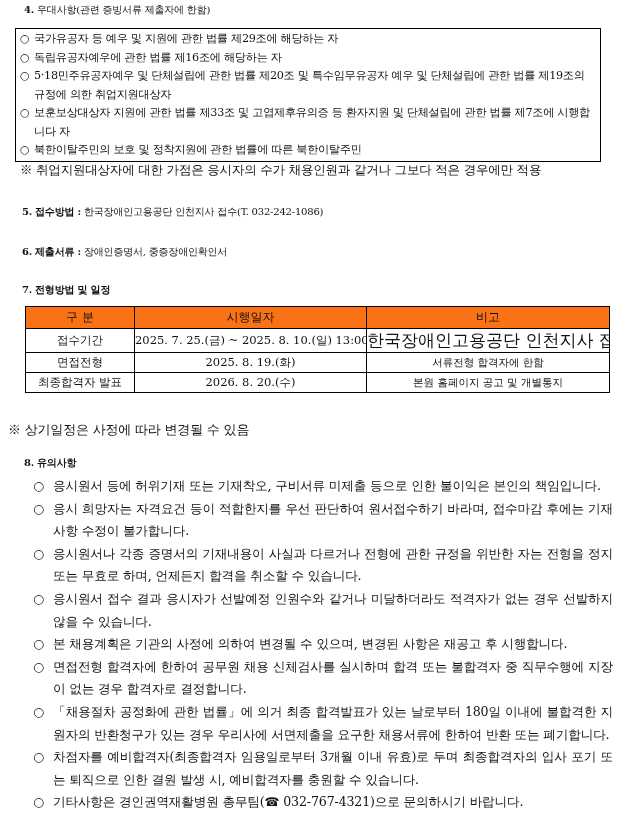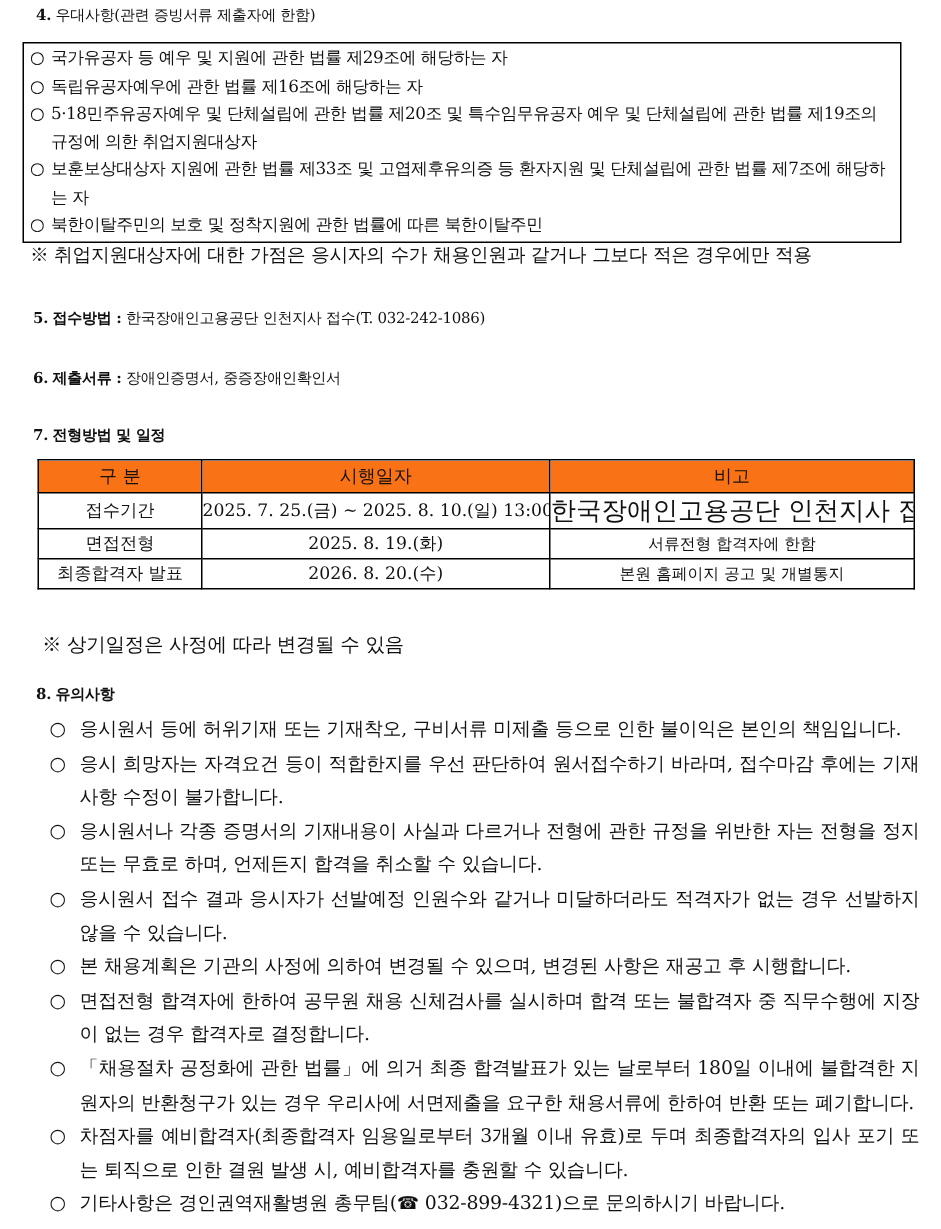--- a/index.html
+++ b/index.html
@@ -67,21 +67,21 @@
     <div class="pref-item">
       <span class="bul">○</span>
       <span class="txt">독립유공자예우에 관한 법률 제16조에 해당하는 자</span>
     </div>
     <div class="pref-item">
       <span class="bul">○</span>
       <span class="txt">5·18민주유공자예우 및 단체설립에 관한 법률 제20조 및 특수임무유공자 예우 및 단체설립에 관한 법률 제19조의 규정에 의한 취업지원대상자</span>
     </div>
     <div class="pref-item">
       <span class="bul">○</span>
-      <span class="txt">보훈보상대상자 지원에 관한 법률 제33조 및 고엽제후유의증 등 환자지원 및 단체설립에 관한 법률 제7조에 해당하는 자</span>
+      <span class="txt">보훈보상대상자 지원에 관한 법률 제33조 및 고엽제후유의증 등 환자지원 및 단체설립에 관한 법률 제7조에 시행합니다 자</span>
     </div>
     <div class="pref-item">
       <span class="bul">○</span>
       <span class="txt">북한이탈주민의 보호 및 정착지원에 관한 법률에 따른 북한이탈주민</span>
     </div>
   </div>
 </div>
 
 <div class="abs note" style="left:20px; top:162px;text-align:right;">※ 취업지원대상자에 대한 가점은 응시자의 수가 채용인원과 같거나 그보다 적은 경우에만 적용</div>
 
@@ -127,21 +127,21 @@
       <td class="note-cell">서류전형 합격자에 한함</td>
     </tr>
     <tr>
       <td>최종합격자 발표</td>
       <td>2026. 8. 20.(수)</td>
       <td class="note-cell">본원 홈페이지 공고 및 개별통지</td>
     </tr>
   </tbody>
 </table>
 
-<div class="abs note" style="left:28px; top:421px; font-size:13px;">※ 상기일정은 사정에 따라 변경될 수 있음</div>
+<div class="abs note" style="left:8px; top:421px; font-size:13px;">※ 상기일정은 사정에 따라 변경될 수 있음</div>
 
 <div class="abs sec-title" style="left:24px; top:456px;text-align:center;">
   <span class="num">8.</span>
   <span class="num">유의사항</span>
 </div>
 
 <div id="cautions">
   <div class="c-item">
     <span class="bul">○</span>
     <span class="txt">응시원서 등에 허위기재 또는 기재착오, 구비서류 미제출 등으로 인한 불이익은 본인의 책임입니다.</span>
@@ -169,15 +169,15 @@
   <div class="c-item">
     <span class="bul">○</span>
     <span class="txt">「채용절차 공정화에 관한 법률」에 의거 최종 합격발표가 있는 날로부터 180일 이내에 불합격한 지원자의 반환청구가 있는 경우 우리사에 서면제출을 요구한 채용서류에 한하여 반환 또는 폐기합니다.</span>
   </div>
   <div class="c-item">
     <span class="bul">○</span>
     <span class="txt">차점자를 예비합격자(최종합격자 임용일로부터 3개월 이내 유효)로 두며 최종합격자의 입사 포기 또는 퇴직으로 인한 결원 발생 시, 예비합격자를 충원할 수 있습니다.</span>
   </div>
   <div class="c-item">
     <span class="bul">○</span>
-    <span class="txt"><span>기타사항은 경인권역재활병원 총무팀(</span><span class="phone-icon">☎</span><span> 032-899-4321)으로 문의하시기 바랍니다.</span></span>
+    <span class="txt"><span>기타사항은 경인권역재활병원 총무팀(</span><span class="phone-icon">☎</span><span> 032-767-4321)으로 문의하시기 바랍니다.</span></span>
   </div>
 </div>
 
 </body></html>

